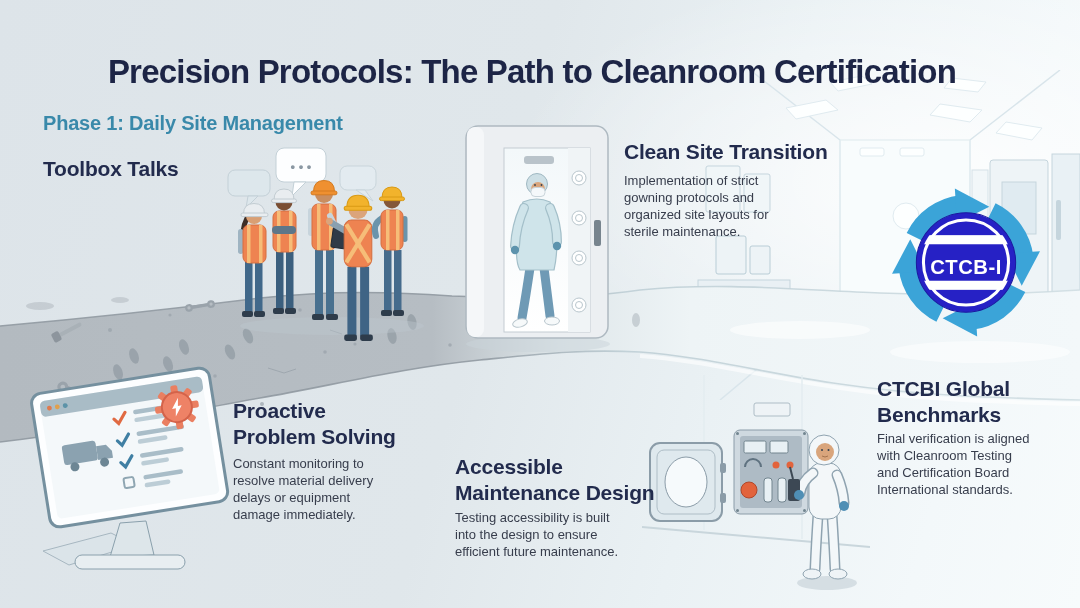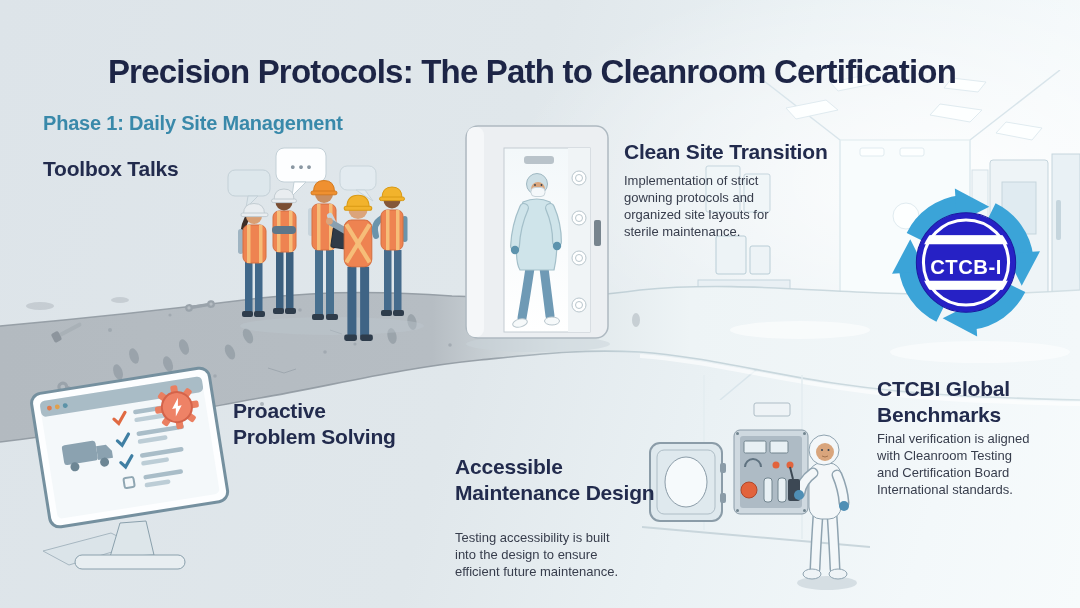--- a/index.html
+++ b/index.html
@@ -443,25 +443,29 @@
   <div class="abs card-title" style="left:43px;top:156px;width:220px;">Toolbox Talks</div>
 
   <div class="abs card-title" style="left:624px;top:139px;width:240px;">Clean Site Transition</div>
   <div class="abs card-body wrap" style="left:624px;top:172px;width:210px;">Implementation of strict
 gowning protocols and
 organized site layouts for
 sterile maintenance.</div>
 
   <div class="abs card-title wrap" style="left:233px;top:398px;width:190px;">Proactive
 Problem Solving</div>
+  <div class="abs card-body wrap" style="left:233px;top:455px;width:200px;">Constant monitoring to
+resolve material delivery
+delays or equipment
+damage immediately.</div>
 
 
   <div class="abs card-title wrap" style="left:455px;top:454px;width:220px;">Accessible
 Maintenance Design</div>
-  <div class="abs card-body wrap" style="left:455px;top:509px;width:215px;margin-top:20px;">Testing accessibility is built
+  <div class="abs card-body wrap" style="left:455px;top:509px;width:215px;">Testing accessibility is built
 into the design to ensure
 efficient future maintenance.</div>
 
   <div class="abs card-title wrap" style="left:877px;top:376px;width:190px;">CTCBI Global
 Benchmarks</div>
   <div class="abs card-body wrap" style="left:877px;top:430px;width:205px;">Final verification is aligned
 with Cleanroom Testing
 and Certification Board
 International standards.</div>
 </div>

